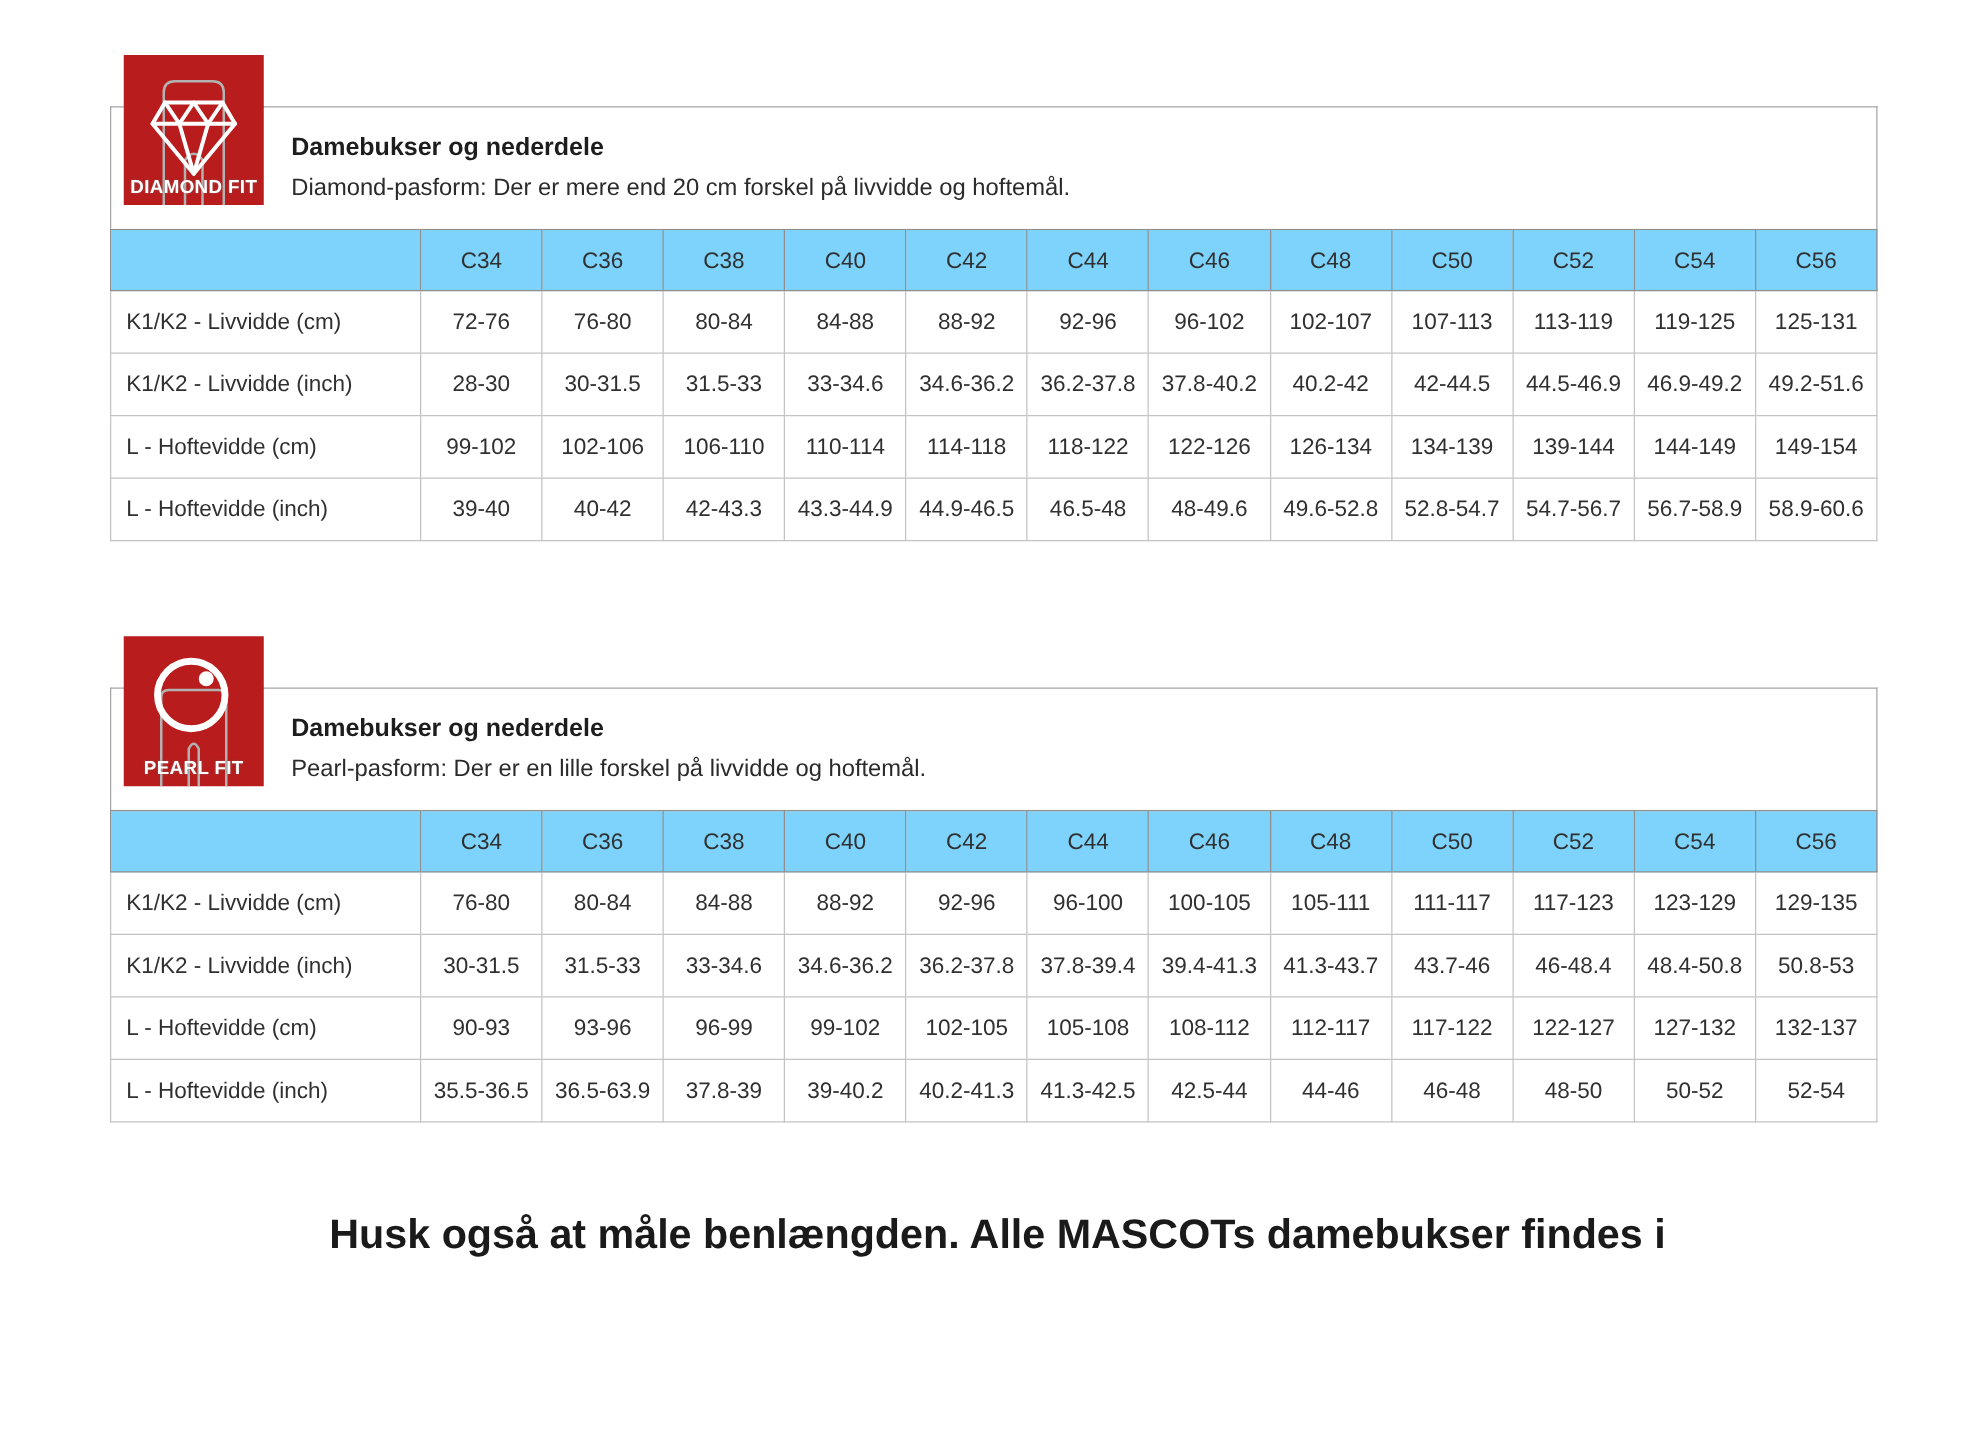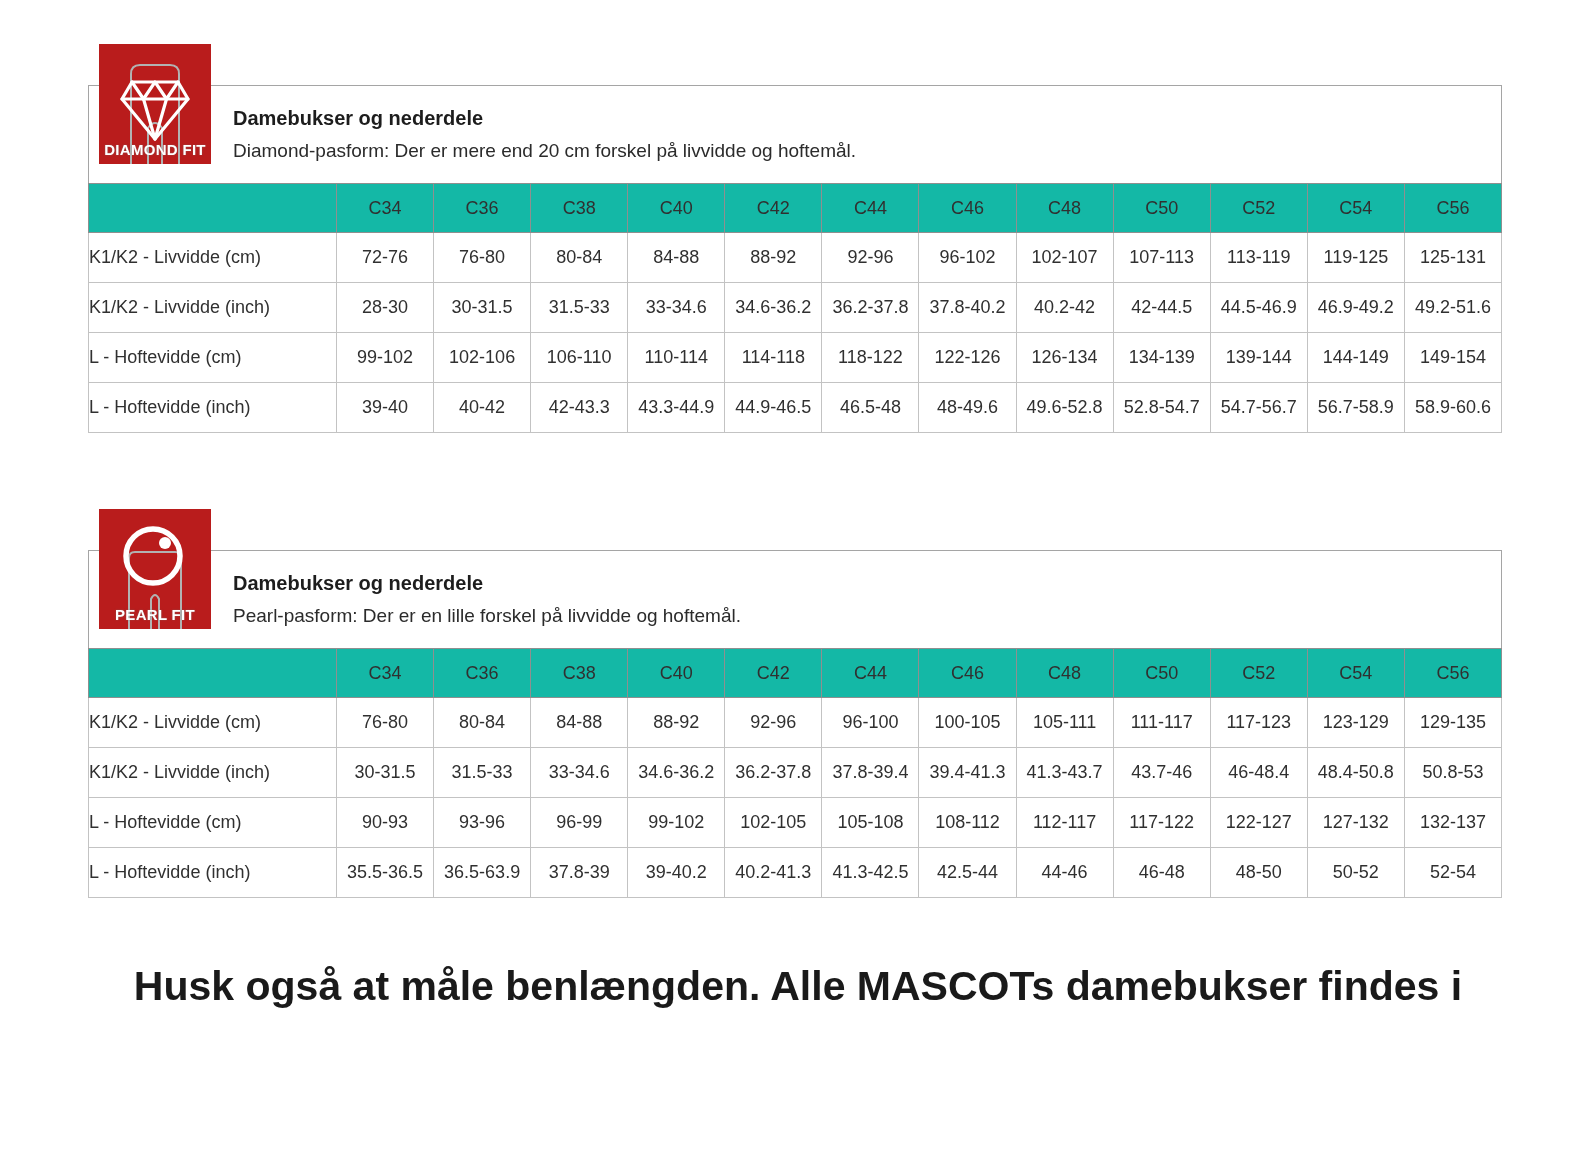--- a/index.html
+++ b/index.html
@@ -44,43 +44,43 @@
     font-size: 15px;
     font-weight: 700;
     letter-spacing: 0.3px;
     text-shadow: 0 0 2px rgba(120,120,120,0.6);
   }
 
   table.size-table { border-collapse: collapse; table-layout: fixed; width: 1414px; }
   col.c-label { width: 248px; }
   .size-table thead th {
     height: 49px;
-    background: #14b8a6;
+    background: #7dd3fc;
     border: 1px solid #8f8f8f;
     font-weight: 400;
     font-size: 18px;
     color: #303030;
     text-align: center;
   }
   .size-table tbody td {
     height: 50px;
     background: #ffffff;
     border: 1px solid #c3c3c3;
     font-size: 18px;
     color: #303030;
     text-align: center;
   }
-  .size-table tbody td.rowlabel { text-align: left; }
+  .size-table tbody td.rowlabel { text-align: left; padding-left: 12px; }
 
   .footer-note {
     position: absolute;
     left: 12px; right: 0;
     top: 960px;
     text-align: center;
-    font-size: 41px;
+    font-size: 33px;
     font-weight: 700;
     color: #1a1a1a;
     line-height: 53px;
   }
 </style>
 </head>
 <body>
 
 <div class="section" id="section-diamond">
   <div class="fit-header">

